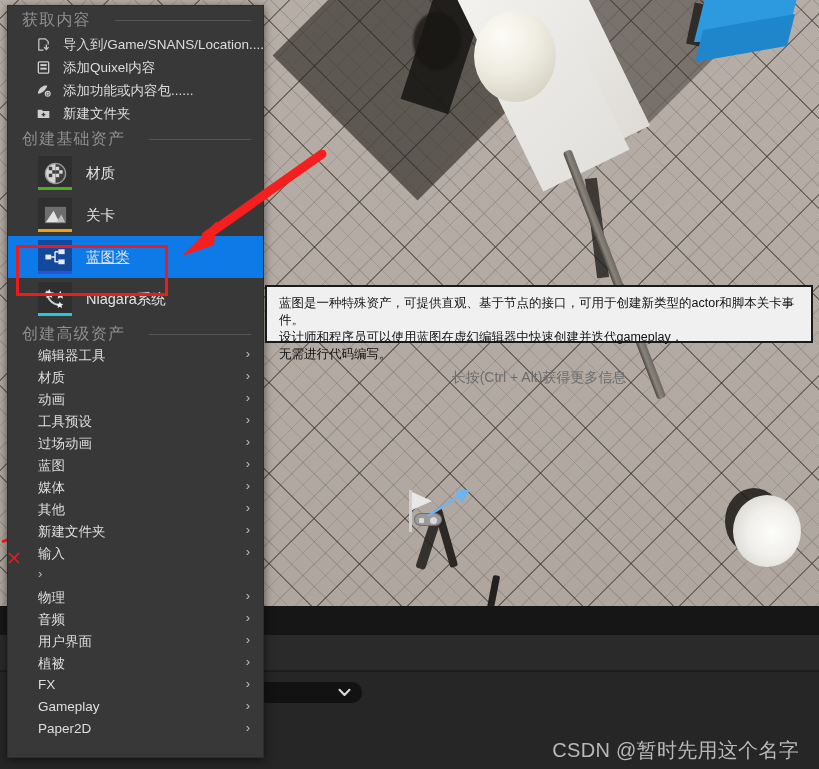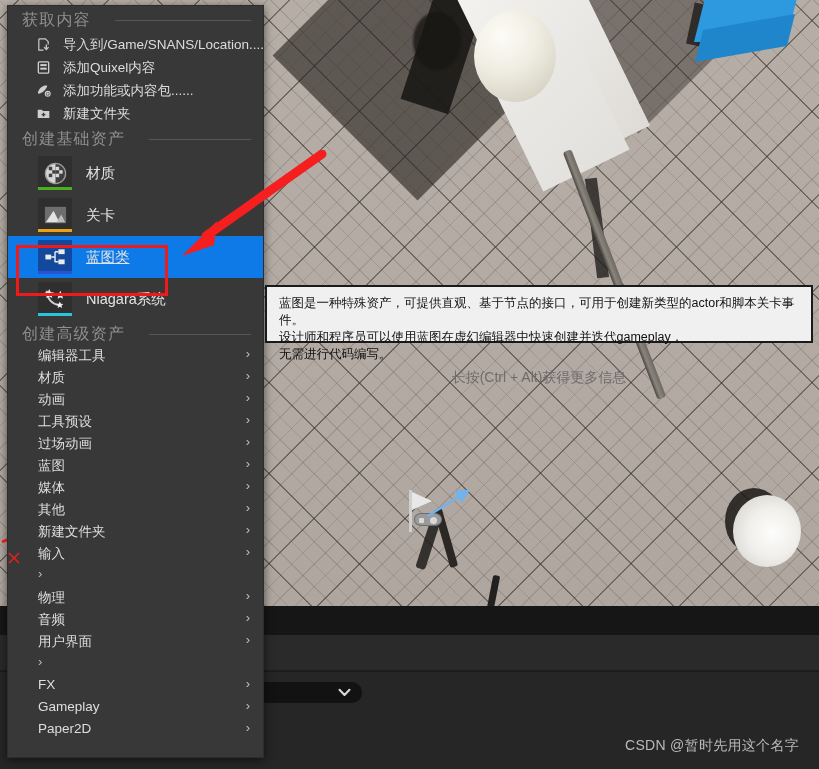--- a/index.html
+++ b/index.html
@@ -128,21 +128,21 @@
                border-bottom: 1px solid #1e1e1e; }
   .bar-panel { position: absolute; left: 0; top: 672px; width: 819px; height: 97px; background: #262626; }
   .combo {
     position: absolute; left: 196px; top: 682px; width: 166px; height: 21px;
     background: #121212; border-radius: 10px;
     display: flex; align-items: center; justify-content: flex-end; padding-right: 11px;
   }
   .combo svg { display:block; }
   .watermark {
     position: absolute; right: 20px; top: 737px;
-    color: #b9b9b9; font-size: 14px; letter-spacing: 0.3px;
+    color: #b9b9b9; font-size: 20px; letter-spacing: 0.3px;
   }
 
   
   .menu {
     position: absolute; left: 7px; top: 5px; width: 257px; height: 753px;
     background: #383838;
     border: 1px solid #2d2d2d;
     box-shadow: 0 2px 9px rgba(0,0,0,0.55);
     overflow: hidden;
     font-size: 13px;
@@ -420,20 +420,21 @@
         </div>
         <div class="srow">
           <span class="label">音频</span>
           <span class="chev">›</span>
         </div>
         <div class="srow">
           <span class="label">用户界面</span>
           <span class="chev">›</span>
         </div>
         <div class="srow">
+          <span class="label">植被</span>
           <span class="chev">›</span>
         </div>
         <div class="srow">
           <span class="label">FX</span>
           <span class="chev">›</span>
         </div>
         <div class="srow">
           <span class="label">Gameplay</span>
           <span class="chev">›</span>
         </div>

